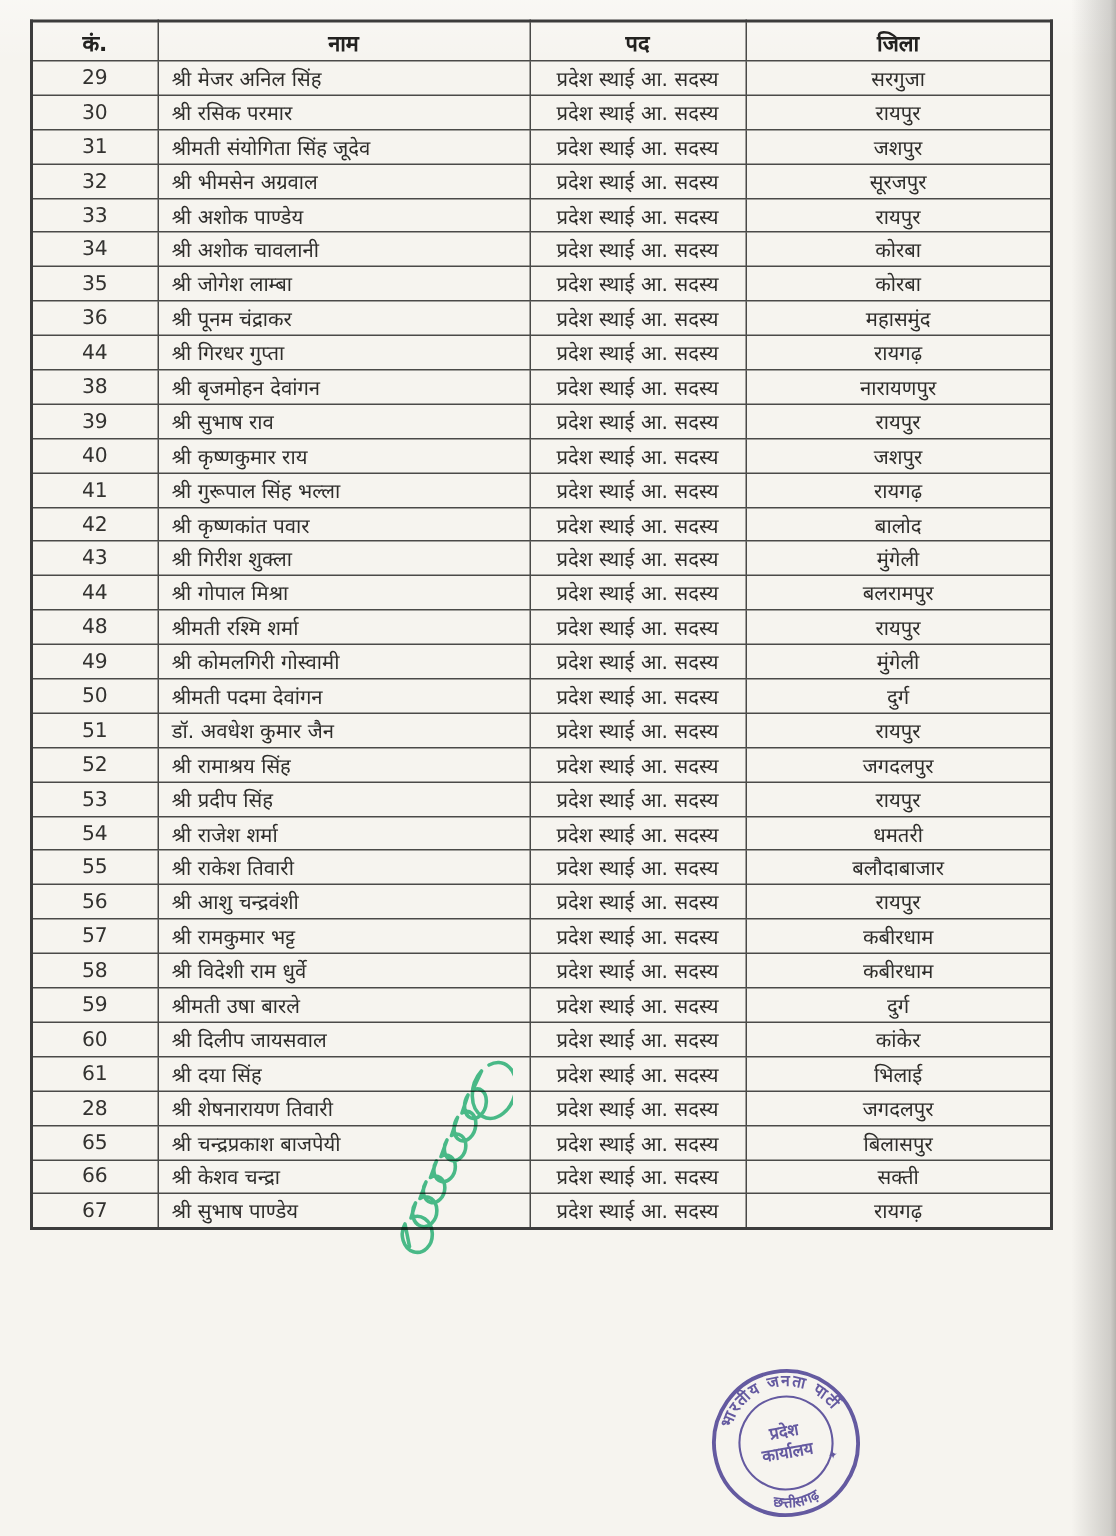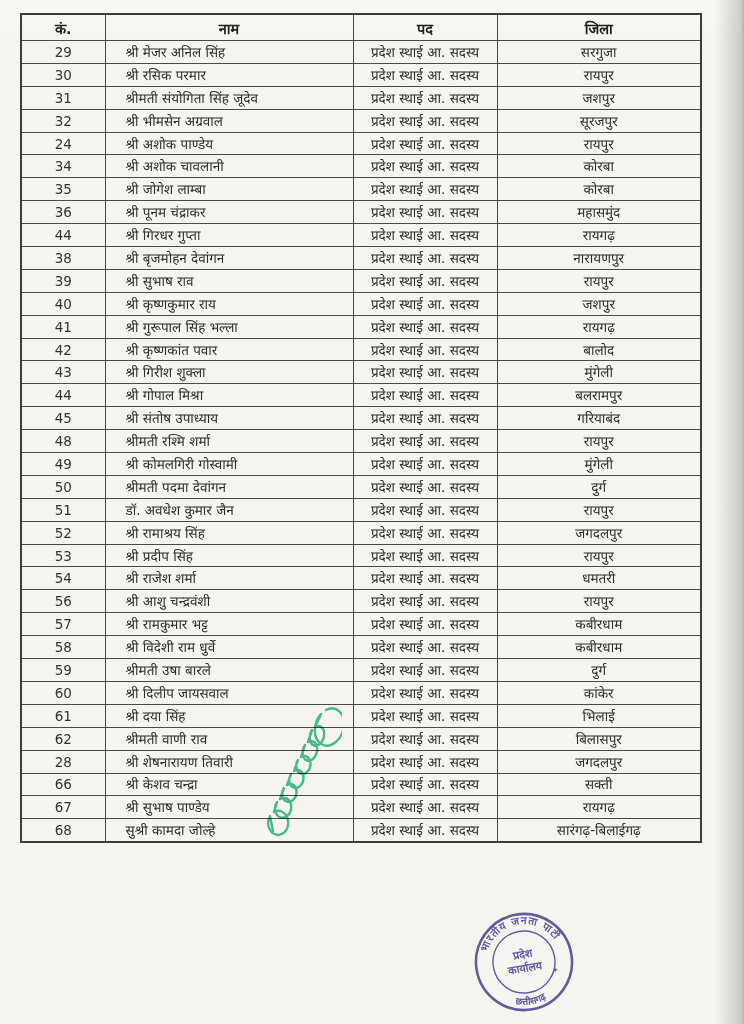--- a/index.html
+++ b/index.html
@@ -45,21 +45,21 @@
   }
   .member-table th {
     height: 25px;
     font-size: 14.5px;
     font-weight: bold;
     color: #232220;
   }
   .member-table td { height: 21.9px; }
   .member-table td.col-name {
     text-align: left;
-    padding-left: 20px;
+    padding-left: 9px;
   }
   .member-table td.col-no { color: #333230; margin-top: 29px; }
   .overlay {
     position: absolute;
     pointer-events: none;
   }
   #signature-svg {
     left: 246px;
     top: 694px;
     mix-blend-mode: multiply;
@@ -116,21 +116,21 @@
           <td class="col-post">प्रदेश स्थाई आ. सदस्य</td>
           <td class="col-district">जशपुर</td>
         </tr>
         <tr>
           <td class="col-no">32</td>
           <td class="col-name">श्री भीमसेन अग्रवाल</td>
           <td class="col-post">प्रदेश स्थाई आ. सदस्य</td>
           <td class="col-district">सूरजपुर</td>
         </tr>
         <tr>
-          <td class="col-no">24</td>
+          <td class="col-no">33</td>
           <td class="col-name">श्री अशोक पाण्डेय</td>
           <td class="col-post">प्रदेश स्थाई आ. सदस्य</td>
           <td class="col-district">रायपुर</td>
         </tr>
         <tr>
           <td class="col-no">34</td>
           <td class="col-name">श्री अशोक चावलानी</td>
           <td class="col-post">प्रदेश स्थाई आ. सदस्य</td>
           <td class="col-district">कोरबा</td>
         </tr>
@@ -188,26 +188,20 @@
           <td class="col-post">प्रदेश स्थाई आ. सदस्य</td>
           <td class="col-district">मुंगेली</td>
         </tr>
         <tr>
           <td class="col-no">44</td>
           <td class="col-name">श्री गोपाल मिश्रा</td>
           <td class="col-post">प्रदेश स्थाई आ. सदस्य</td>
           <td class="col-district">बलरामपुर</td>
         </tr>
         <tr>
-          <td class="col-no">45</td>
-          <td class="col-name">श्री संतोष उपाध्याय</td>
-          <td class="col-post">प्रदेश स्थाई आ. सदस्य</td>
-          <td class="col-district">गरियाबंद</td>
-        </tr>
-        <tr>
           <td class="col-no">48</td>
           <td class="col-name">श्रीमती रश्मि शर्मा</td>
           <td class="col-post">प्रदेश स्थाई आ. सदस्य</td>
           <td class="col-district">रायपुर</td>
         </tr>
         <tr>
           <td class="col-no">49</td>
           <td class="col-name">श्री कोमलगिरी गोस्वामी</td>
           <td class="col-post">प्रदेश स्थाई आ. सदस्य</td>
           <td class="col-district">मुंगेली</td>
@@ -236,20 +230,26 @@
           <td class="col-post">प्रदेश स्थाई आ. सदस्य</td>
           <td class="col-district">रायपुर</td>
         </tr>
         <tr>
           <td class="col-no">54</td>
           <td class="col-name">श्री राजेश शर्मा</td>
           <td class="col-post">प्रदेश स्थाई आ. सदस्य</td>
           <td class="col-district">धमतरी</td>
         </tr>
         <tr>
+          <td class="col-no">55</td>
+          <td class="col-name">श्री राकेश तिवारी</td>
+          <td class="col-post">प्रदेश स्थाई आ. सदस्य</td>
+          <td class="col-district">बलौदाबाजार</td>
+        </tr>
+        <tr>
           <td class="col-no">56</td>
           <td class="col-name">श्री आशु चन्द्रवंशी</td>
           <td class="col-post">प्रदेश स्थाई आ. सदस्य</td>
           <td class="col-district">रायपुर</td>
         </tr>
         <tr>
           <td class="col-no">57</td>
           <td class="col-name">श्री रामकुमार भट्ट</td>
           <td class="col-post">प्रदेश स्थाई आ. सदस्य</td>
           <td class="col-district">कबीरधाम</td>
@@ -272,48 +272,42 @@
           <td class="col-post">प्रदेश स्थाई आ. सदस्य</td>
           <td class="col-district">कांकेर</td>
         </tr>
         <tr>
           <td class="col-no">61</td>
           <td class="col-name">श्री दया सिंह</td>
           <td class="col-post">प्रदेश स्थाई आ. सदस्य</td>
           <td class="col-district">भिलाई</td>
         </tr>
         <tr>
-          <td class="col-no">62</td>
-          <td class="col-name">श्रीमती वाणी राव</td>
-          <td class="col-post">प्रदेश स्थाई आ. सदस्य</td>
-          <td class="col-district">बिलासपुर</td>
-        </tr>
-        <tr>
           <td class="col-no">28</td>
           <td class="col-name">श्री शेषनारायण तिवारी</td>
           <td class="col-post">प्रदेश स्थाई आ. सदस्य</td>
           <td class="col-district">जगदलपुर</td>
         </tr>
         <tr>
+          <td class="col-no">65</td>
+          <td class="col-name">श्री चन्द्रप्रकाश बाजपेयी</td>
+          <td class="col-post">प्रदेश स्थाई आ. सदस्य</td>
+          <td class="col-district">बिलासपुर</td>
+        </tr>
+        <tr>
           <td class="col-no">66</td>
           <td class="col-name">श्री केशव चन्द्रा</td>
           <td class="col-post">प्रदेश स्थाई आ. सदस्य</td>
           <td class="col-district">सक्ती</td>
         </tr>
         <tr>
           <td class="col-no">67</td>
           <td class="col-name">श्री सुभाष पाण्डेय</td>
           <td class="col-post">प्रदेश स्थाई आ. सदस्य</td>
           <td class="col-district">रायगढ़</td>
-        </tr>
-        <tr>
-          <td class="col-no">68</td>
-          <td class="col-name">सुश्री कामदा जोल्हे</td>
-          <td class="col-post">प्रदेश स्थाई आ. सदस्य</td>
-          <td class="col-district">सारंगढ़-बिलाईगढ़</td>
         </tr>
       </tbody>
   </table>
 
   <svg id="signature-svg" class="overlay" width="96" height="196" viewBox="0 0 96 196">
     <path d="M80,16
          a 14,19 18 1,1 -5,4
          l -6,13
          a 7,10 15 1,1 -3,3
          l -4,12

